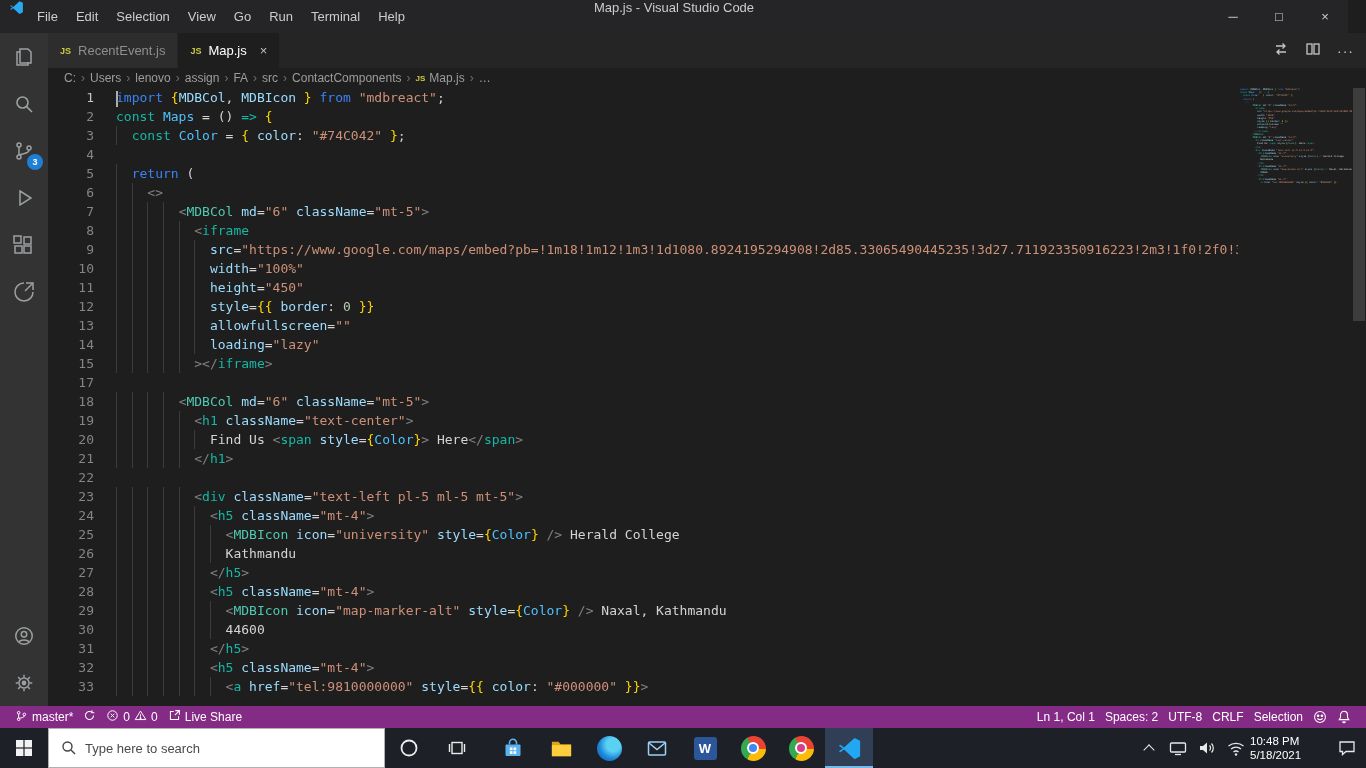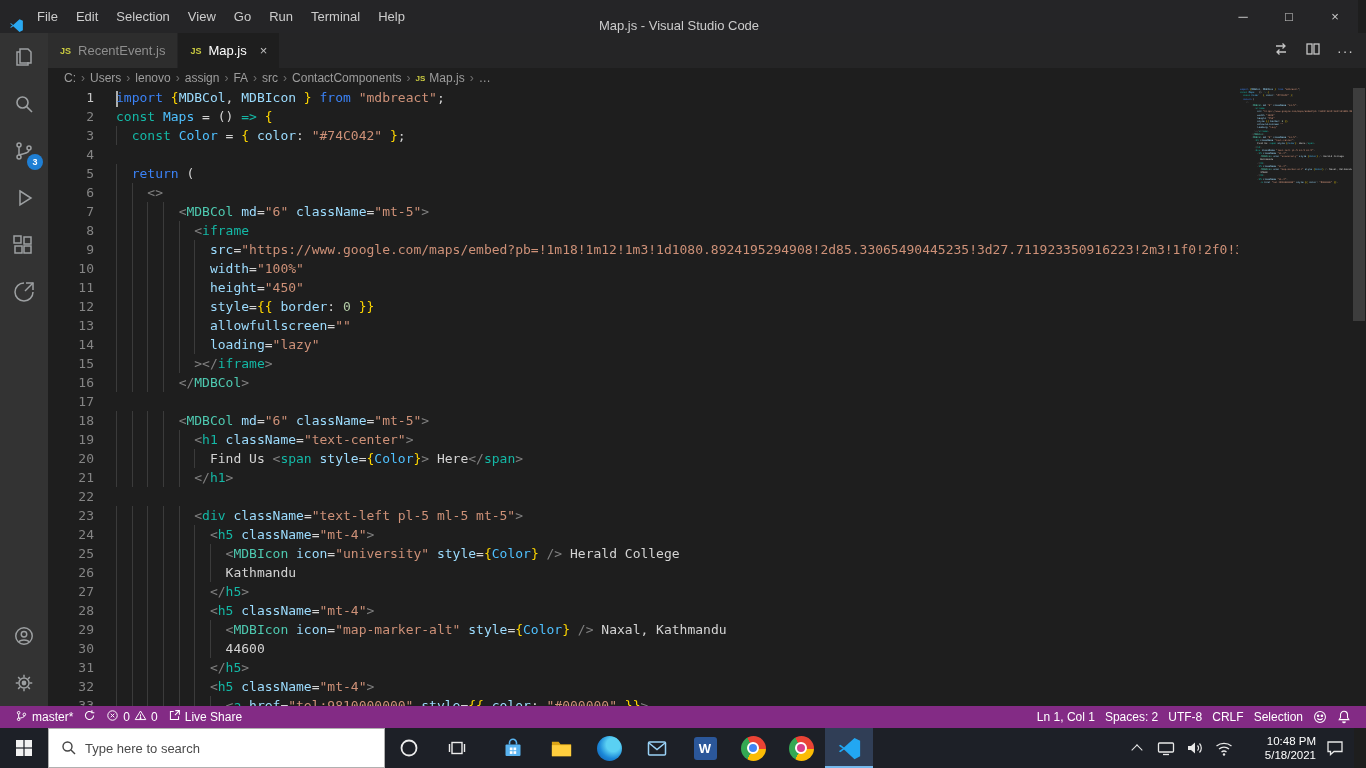--- a/index.html
+++ b/index.html
@@ -1,22 +1,22 @@
 <!DOCTYPE html>
 <html><head>
 <meta charset="utf-8">
 <style>
   *{margin:0;padding:0;box-sizing:border-box}
   html,body{width:1366px;height:768px;overflow:hidden;background:#000}
   #screen{position:relative;width:1366px;height:768px;background:#1e1e1e;
     font-family:"Liberation Sans","DejaVu Sans",sans-serif;color:#ccc}
 
   
-  .titlebar{position:absolute;top:0;left:0;right:8px;height:33px;background:#252527;
-    display:flex;align-items:flex-end;color:#cccccc}
+  .titlebar{position:absolute;top:0;left:0;right:18px;height:33px;background:#252527;
+    display:flex;align-items:flex-start;color:#cccccc}
   .vslogo{margin:0 4px 0 9px;display:flex}
   .menu-bar{display:flex;height:100%;align-items:center}
   .menu-item{padding:0 9px;font-size:13px;height:100%;display:flex;align-items:center}
   .window-title{position:absolute;left:50%;transform:translateX(-50%);font-size:13px;white-space:nowrap}
   .win-controls{margin-left:auto;display:flex;height:100%}
   .win-btn{width:46px;height:100%;display:flex;align-items:center;justify-content:center;font-size:13px}
 
   
   .activitybar{position:absolute;left:0;top:33px;bottom:62px;width:48px;background:#333333;
     display:flex;flex-direction:column;align-items:center}
@@ -59,41 +59,41 @@
   .scrollbar{position:absolute;top:0;right:0;width:14px;bottom:0}
   .scroll-thumb{position:absolute;left:1px;right:1px;top:0;height:233px;background:rgba(121,121,121,.35)}
 
   
   .statusbar{position:absolute;left:0;right:0;top:706px;height:22px;background:#832b85;color:#fff;
     display:flex;justify-content:space-between;align-items:center;padding:0 10px;font-size:12px}
   .sb-left,.sb-right{display:flex;height:100%}
   .sb-item{display:flex;align-items:center;gap:4px;padding:0 5px;height:100%}
 
   
-  .taskbar{position:absolute;left:0;right:12px;bottom:0;height:40px;background:#1d2027;display:flex;align-items:stretch}
+  .taskbar{position:absolute;left:0;right:0;bottom:0;height:40px;background:#1d2027;display:flex;align-items:stretch}
   .tb-cell{width:48px;display:flex;align-items:center;justify-content:center;flex:none}
   .tb-cell.active-app{background:rgba(118,167,255,.22);box-shadow:inset 0 -2px 0 #76b9ed}
   .search-box{width:337px;flex:none;background:#fff;border:1px solid #b0b0b0;display:flex;align-items:center}
   .search-box svg{margin-left:12px;flex:none}
   .search-input{flex:1;border:none;outline:none;background:transparent;font-size:13px;color:#222;
     font-family:inherit;padding:0 8px}
   .search-input::placeholder{color:#4a4a4a}
   .app-group{display:flex;margin-left:8px}
   .circle-icon{width:25px;height:25px;border-radius:50%}
   .edge-circle{background:radial-gradient(circle at 65% 35%,#5ad0f3 0 30%,#1b88d8 60%,#1053a5)}
   .chrome-circle{background:conic-gradient(from -30deg,#ea4335 0 120deg,#fbbc05 0 240deg,#34a853 0 360deg);position:relative}
   .chrome-circle::after{content:"";position:absolute;inset:6.5px;border-radius:50%;background:#4285f4;border:2px solid #fff}
   .chrome-circle.pink::after{background:#d5408c}
   .word-icon{width:23px;height:23px;border-radius:3px;background:#2b579a;color:#fff;font-weight:bold;
     font-size:13px;display:flex;align-items:center;justify-content:center}
   .tray{margin-left:auto;display:flex;align-items:center}
   .tray-cell{width:29px;height:40px;display:flex;align-items:center;justify-content:center}
   .chev-up{width:8px;height:8px;border-left:1.6px solid #e8e8e8;border-top:1.6px solid #e8e8e8;
     transform:rotate(45deg);margin-top:4px}
-  .clock{width:78px;text-align:right;color:#fff;font-size:11.5px;line-height:14px}
+  .clock{width:78px;text-align:left;color:#fff;font-size:11.5px;line-height:14px}
 </style>
 </head>
 <body>
 
 <div id="screen">
 
   <div class="titlebar">
     <span class="vslogo">
       <svg width="15" height="15" viewBox="0 0 24 24">
           <path d="M16.8 1.8L6.7 11 3.3 8.4 1.7 9.3l3.9 2.7-3.9 2.7 1.6.9 3.4-2.6 10.1 9.2 5.4-2.7V4.5z" fill="#2aa9f2"></path>
@@ -232,21 +232,20 @@
           <div class="code-line"><span class="line-num">6</span><span class="line-content"><span class="ind">&nbsp;&nbsp;</span><span class="ind">&nbsp;&nbsp;</span><span class="tok-tagp">&lt;&gt;</span></span></div>
           <div class="code-line"><span class="line-num">7</span><span class="line-content"><span class="ind">&nbsp;&nbsp;</span><span class="ind">&nbsp;&nbsp;</span><span class="ind">&nbsp;&nbsp;</span><span class="ind">&nbsp;&nbsp;</span><span class="tok-tagp">&lt;</span><span class="tok-comp">MDBCol</span><span class="tok-var"> md</span><span class="tok-pun">=</span><span class="tok-str">"6"</span><span class="tok-var"> className</span><span class="tok-pun">=</span><span class="tok-str">"mt-5"</span><span class="tok-tagp">&gt;</span></span></div>
           <div class="code-line"><span class="line-num">8</span><span class="line-content"><span class="ind">&nbsp;&nbsp;</span><span class="ind">&nbsp;&nbsp;</span><span class="ind">&nbsp;&nbsp;</span><span class="ind">&nbsp;&nbsp;</span><span class="ind">&nbsp;&nbsp;</span><span class="tok-tagp">&lt;</span><span class="tok-kw2">iframe</span></span></div>
           <div class="code-line"><span class="line-num">9</span><span class="line-content"><span class="ind">&nbsp;&nbsp;</span><span class="ind">&nbsp;&nbsp;</span><span class="ind">&nbsp;&nbsp;</span><span class="ind">&nbsp;&nbsp;</span><span class="ind">&nbsp;&nbsp;</span><span class="ind">&nbsp;&nbsp;</span><span class="tok-var">src</span><span class="tok-pun">=</span><span class="tok-str">"https://www.google.com/maps/embed?pb=!1m18!1m12!1m3!1d1080.8924195294908!2d85.33065490445235!3d27.711923350916223!2m3!1f0!2f0!3f</span></span></div>
           <div class="code-line"><span class="line-num">10</span><span class="line-content"><span class="ind">&nbsp;&nbsp;</span><span class="ind">&nbsp;&nbsp;</span><span class="ind">&nbsp;&nbsp;</span><span class="ind">&nbsp;&nbsp;</span><span class="ind">&nbsp;&nbsp;</span><span class="ind">&nbsp;&nbsp;</span><span class="tok-var">width</span><span class="tok-pun">=</span><span class="tok-str">"100%"</span></span></div>
           <div class="code-line"><span class="line-num">11</span><span class="line-content"><span class="ind">&nbsp;&nbsp;</span><span class="ind">&nbsp;&nbsp;</span><span class="ind">&nbsp;&nbsp;</span><span class="ind">&nbsp;&nbsp;</span><span class="ind">&nbsp;&nbsp;</span><span class="ind">&nbsp;&nbsp;</span><span class="tok-var">height</span><span class="tok-pun">=</span><span class="tok-str">"450"</span></span></div>
           <div class="code-line"><span class="line-num">12</span><span class="line-content"><span class="ind">&nbsp;&nbsp;</span><span class="ind">&nbsp;&nbsp;</span><span class="ind">&nbsp;&nbsp;</span><span class="ind">&nbsp;&nbsp;</span><span class="ind">&nbsp;&nbsp;</span><span class="ind">&nbsp;&nbsp;</span><span class="tok-var">style</span><span class="tok-pun">=</span><span class="tok-brk">{{ </span><span class="tok-var">border</span><span class="tok-pun">: </span><span class="tok-num">0</span><span class="tok-brk"> }}</span></span></div>
           <div class="code-line"><span class="line-num">13</span><span class="line-content"><span class="ind">&nbsp;&nbsp;</span><span class="ind">&nbsp;&nbsp;</span><span class="ind">&nbsp;&nbsp;</span><span class="ind">&nbsp;&nbsp;</span><span class="ind">&nbsp;&nbsp;</span><span class="ind">&nbsp;&nbsp;</span><span class="tok-var">allowfullscreen</span><span class="tok-pun">=</span><span class="tok-str">""</span></span></div>
           <div class="code-line"><span class="line-num">14</span><span class="line-content"><span class="ind">&nbsp;&nbsp;</span><span class="ind">&nbsp;&nbsp;</span><span class="ind">&nbsp;&nbsp;</span><span class="ind">&nbsp;&nbsp;</span><span class="ind">&nbsp;&nbsp;</span><span class="ind">&nbsp;&nbsp;</span><span class="tok-var">loading</span><span class="tok-pun">=</span><span class="tok-str">"lazy"</span></span></div>
           <div class="code-line"><span class="line-num">15</span><span class="line-content"><span class="ind">&nbsp;&nbsp;</span><span class="ind">&nbsp;&nbsp;</span><span class="ind">&nbsp;&nbsp;</span><span class="ind">&nbsp;&nbsp;</span><span class="ind">&nbsp;&nbsp;</span><span class="tok-tagp">&gt;&lt;/</span><span class="tok-kw2">iframe</span><span class="tok-tagp">&gt;</span></span></div>
-          <div class="code-line"><span class="line-num">16</span><span class="line-content"><span class="ind">&nbsp;&nbsp;</span><span class="ind">&nbsp;&nbsp;</span><span class="ind">&nbsp;&nbsp;</span><span class="ind">&nbsp;&nbsp;</span><span class="tok-tagp">&lt;/</span><span class="tok-comp">MDBCol</span><span class="tok-tagp">&gt;</span></span></div>
           <div class="code-line"><span class="line-num">17</span><span class="line-content"></span></div>
           <div class="code-line"><span class="line-num">18</span><span class="line-content"><span class="ind">&nbsp;&nbsp;</span><span class="ind">&nbsp;&nbsp;</span><span class="ind">&nbsp;&nbsp;</span><span class="ind">&nbsp;&nbsp;</span><span class="tok-tagp">&lt;</span><span class="tok-comp">MDBCol</span><span class="tok-var"> md</span><span class="tok-pun">=</span><span class="tok-str">"6"</span><span class="tok-var"> className</span><span class="tok-pun">=</span><span class="tok-str">"mt-5"</span><span class="tok-tagp">&gt;</span></span></div>
           <div class="code-line"><span class="line-num">19</span><span class="line-content"><span class="ind">&nbsp;&nbsp;</span><span class="ind">&nbsp;&nbsp;</span><span class="ind">&nbsp;&nbsp;</span><span class="ind">&nbsp;&nbsp;</span><span class="ind">&nbsp;&nbsp;</span><span class="tok-tagp">&lt;</span><span class="tok-kw2">h1</span><span class="tok-var"> className</span><span class="tok-pun">=</span><span class="tok-str">"text-center"</span><span class="tok-tagp">&gt;</span></span></div>
           <div class="code-line"><span class="line-num">20</span><span class="line-content"><span class="ind">&nbsp;&nbsp;</span><span class="ind">&nbsp;&nbsp;</span><span class="ind">&nbsp;&nbsp;</span><span class="ind">&nbsp;&nbsp;</span><span class="ind">&nbsp;&nbsp;</span><span class="ind">&nbsp;&nbsp;</span><span class="tok-plain">Find Us </span><span class="tok-tagp">&lt;</span><span class="tok-kw2">span</span><span class="tok-var"> style</span><span class="tok-pun">=</span><span class="tok-brk">{</span><span class="tok-cvar">Color</span><span class="tok-brk">}</span><span class="tok-tagp">&gt;</span><span class="tok-plain"> Here</span><span class="tok-tagp">&lt;/</span><span class="tok-kw2">span</span><span class="tok-tagp">&gt;</span></span></div>
           <div class="code-line"><span class="line-num">21</span><span class="line-content"><span class="ind">&nbsp;&nbsp;</span><span class="ind">&nbsp;&nbsp;</span><span class="ind">&nbsp;&nbsp;</span><span class="ind">&nbsp;&nbsp;</span><span class="ind">&nbsp;&nbsp;</span><span class="tok-tagp">&lt;/</span><span class="tok-kw2">h1</span><span class="tok-tagp">&gt;</span></span></div>
           <div class="code-line"><span class="line-num">22</span><span class="line-content"></span></div>
           <div class="code-line"><span class="line-num">23</span><span class="line-content"><span class="ind">&nbsp;&nbsp;</span><span class="ind">&nbsp;&nbsp;</span><span class="ind">&nbsp;&nbsp;</span><span class="ind">&nbsp;&nbsp;</span><span class="ind">&nbsp;&nbsp;</span><span class="tok-tagp">&lt;</span><span class="tok-kw2">div</span><span class="tok-var"> className</span><span class="tok-pun">=</span><span class="tok-str">"text-left pl-5 ml-5 mt-5"</span><span class="tok-tagp">&gt;</span></span></div>
           <div class="code-line"><span class="line-num">24</span><span class="line-content"><span class="ind">&nbsp;&nbsp;</span><span class="ind">&nbsp;&nbsp;</span><span class="ind">&nbsp;&nbsp;</span><span class="ind">&nbsp;&nbsp;</span><span class="ind">&nbsp;&nbsp;</span><span class="ind">&nbsp;&nbsp;</span><span class="tok-tagp">&lt;</span><span class="tok-kw2">h5</span><span class="tok-var"> className</span><span class="tok-pun">=</span><span class="tok-str">"mt-4"</span><span class="tok-tagp">&gt;</span></span></div>
           <div class="code-line"><span class="line-num">25</span><span class="line-content"><span class="ind">&nbsp;&nbsp;</span><span class="ind">&nbsp;&nbsp;</span><span class="ind">&nbsp;&nbsp;</span><span class="ind">&nbsp;&nbsp;</span><span class="ind">&nbsp;&nbsp;</span><span class="ind">&nbsp;&nbsp;</span><span class="ind">&nbsp;&nbsp;</span><span class="tok-tagp">&lt;</span><span class="tok-comp">MDBIcon</span><span class="tok-var"> icon</span><span class="tok-pun">=</span><span class="tok-str">"university"</span><span class="tok-var"> style</span><span class="tok-pun">=</span><span class="tok-brk">{</span><span class="tok-cvar">Color</span><span class="tok-brk">}</span><span class="tok-tagp"> /&gt;</span><span class="tok-plain"> Herald College</span></span></div>
           <div class="code-line"><span class="line-num">26</span><span class="line-content"><span class="ind">&nbsp;&nbsp;</span><span class="ind">&nbsp;&nbsp;</span><span class="ind">&nbsp;&nbsp;</span><span class="ind">&nbsp;&nbsp;</span><span class="ind">&nbsp;&nbsp;</span><span class="ind">&nbsp;&nbsp;</span><span class="ind">&nbsp;&nbsp;</span><span class="tok-plain">Kathmandu</span></span></div>

